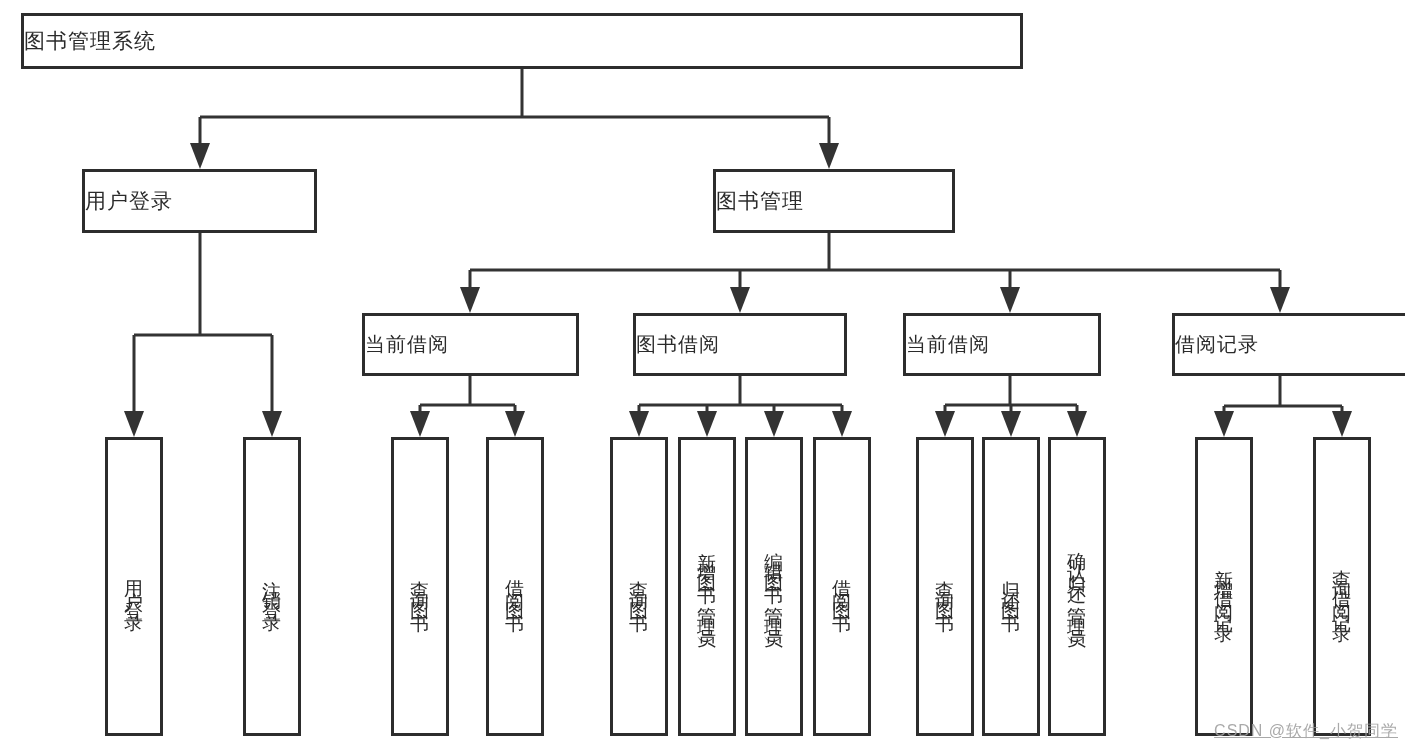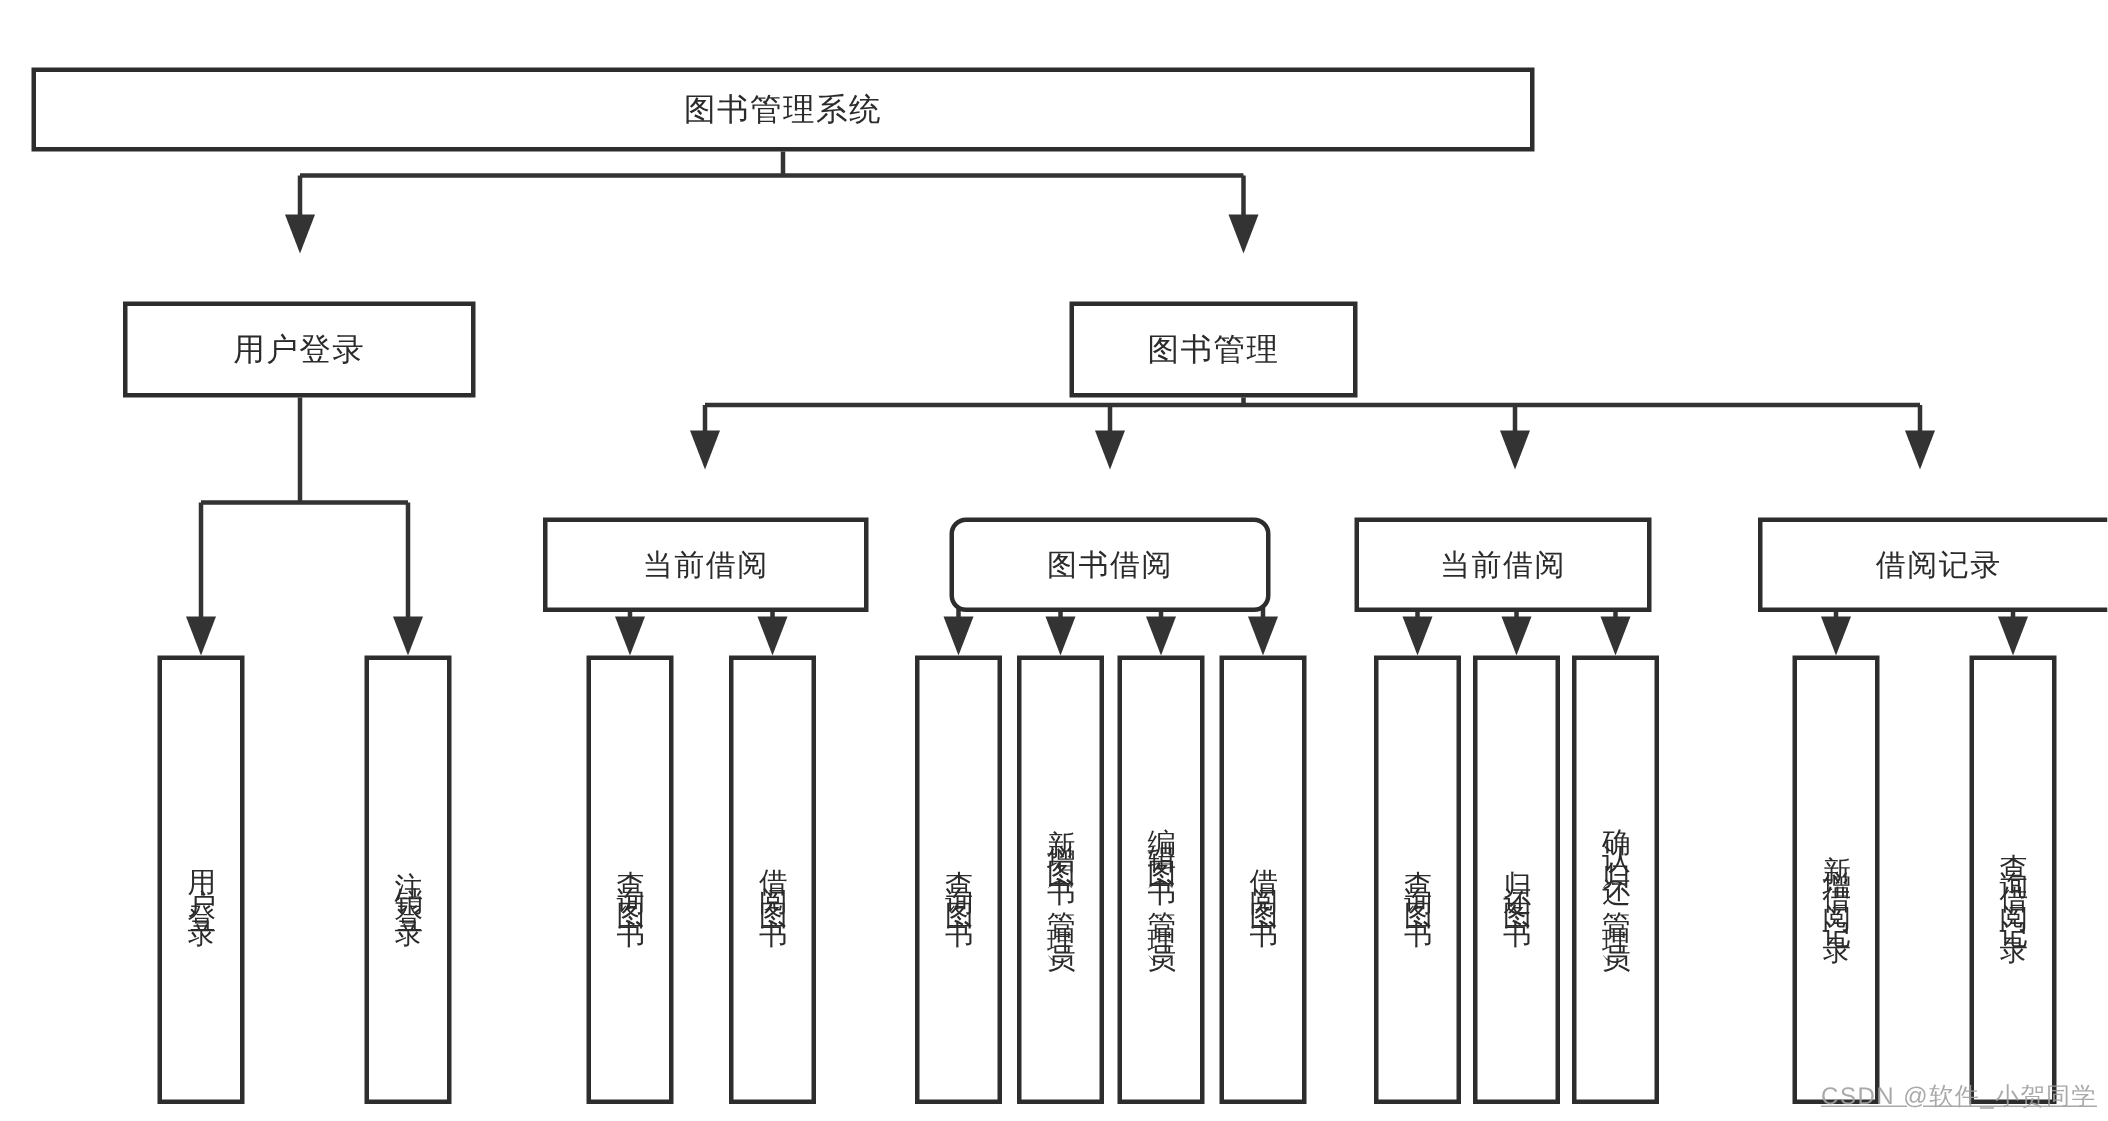--- a/index.html
+++ b/index.html
@@ -16,26 +16,25 @@
     width:1405px;height:747px;
     background:var(--bg);
     overflow:hidden;
   }
   #wires{position:absolute;left:0;top:0;width:1405px;height:747px;}
   .node{
     position:absolute;
     box-sizing:border-box;
     border:3px solid var(--border);
     background:#fff;
-    display:flex;align-items:center;justify-content:center;
+    display:flex;align-items:center;
     color:var(--text);
     font-size:21px;
     letter-spacing:1px;
     z-index:2;
-    margin-top:32px;
   }
   .leaf{
     position:absolute;
     box-sizing:border-box;
     border:3px solid var(--border);
     background:#fff;
     width:58px;height:299px;top:437px;
     display:flex;align-items:center;justify-content:center;
     color:var(--text);
     z-index:2;
@@ -45,24 +44,24 @@
     text-orientation:mixed;
     font-size:19px;
     letter-spacing:11px;
     line-height:1;
     white-space:nowrap;
   }
   
   #n-root{left:21px;top:13px;width:1002px;height:56px;}
   
   #n-user{left:82px;top:169px;width:235px;height:64px;}
-  #n-mgmt{left:713px;top:169px;width:192px;height:64px;}
+  #n-mgmt{left:713px;top:169px;width:242px;height:64px;}
   
   #n-l3-0{left:362px;top:313px;width:217px;height:63px;font-size:20px;}
-  #n-l3-1{left:633px;top:313px;width:214px;height:63px;font-size:20px;border-radius:11px;}
+  #n-l3-1{left:633px;top:313px;width:214px;height:63px;font-size:20px;}
   #n-l3-2{left:903px;top:313px;width:198px;height:63px;font-size:20px;}
   #n-l3-3{left:1172px;top:313px;width:241px;height:63px;font-size:20px;}
   
   #l-u0{left:105px;} #l-u1{left:243px;}
   #l-a0{left:391px;} #l-a1{left:486px;}
   #l-b0{left:610px;} #l-b1{left:678px;} #l-b2{left:745px;} #l-b3{left:813px;}
   #l-c0{left:916px;} #l-c1{left:982px;} #l-c2{left:1048px;}
   #l-d0{left:1195px;} #l-d1{left:1313px;}
   #watermark{
     position:absolute;

